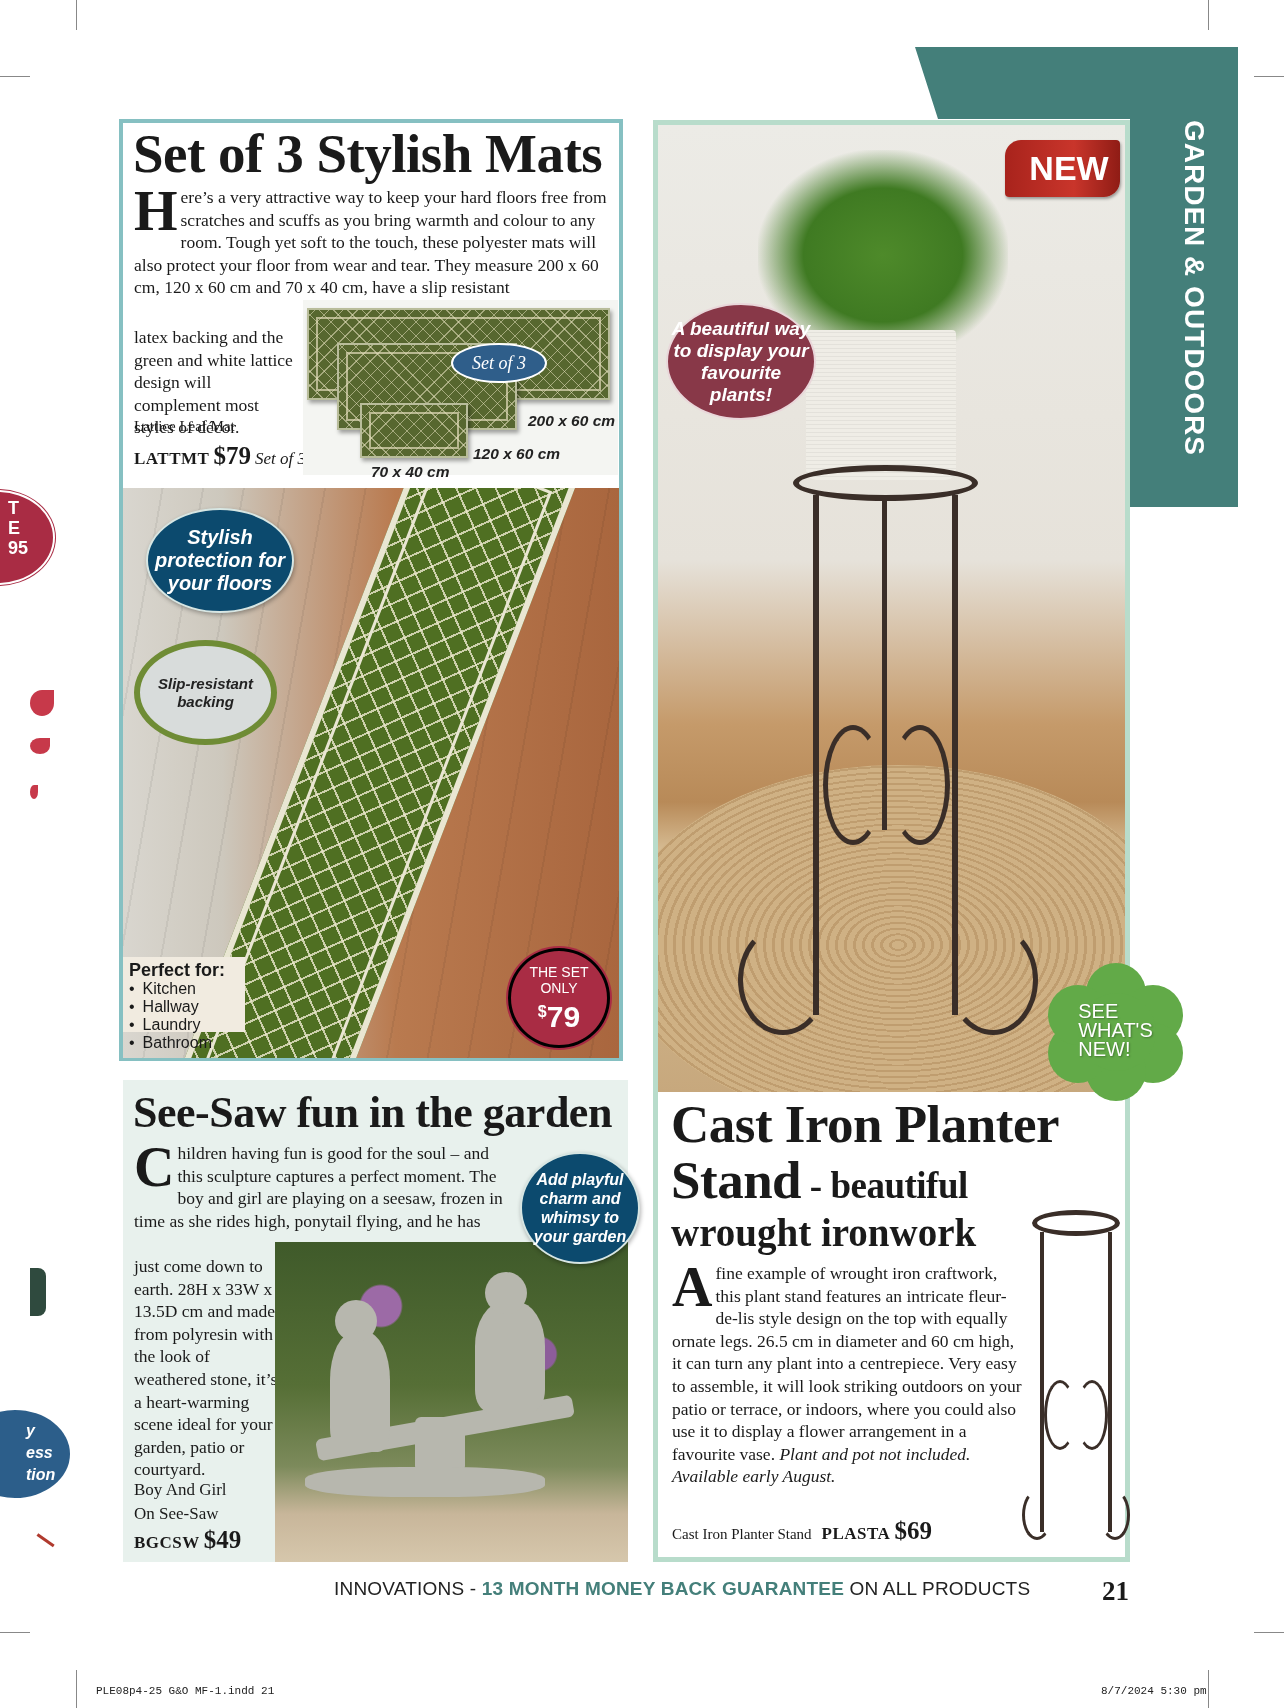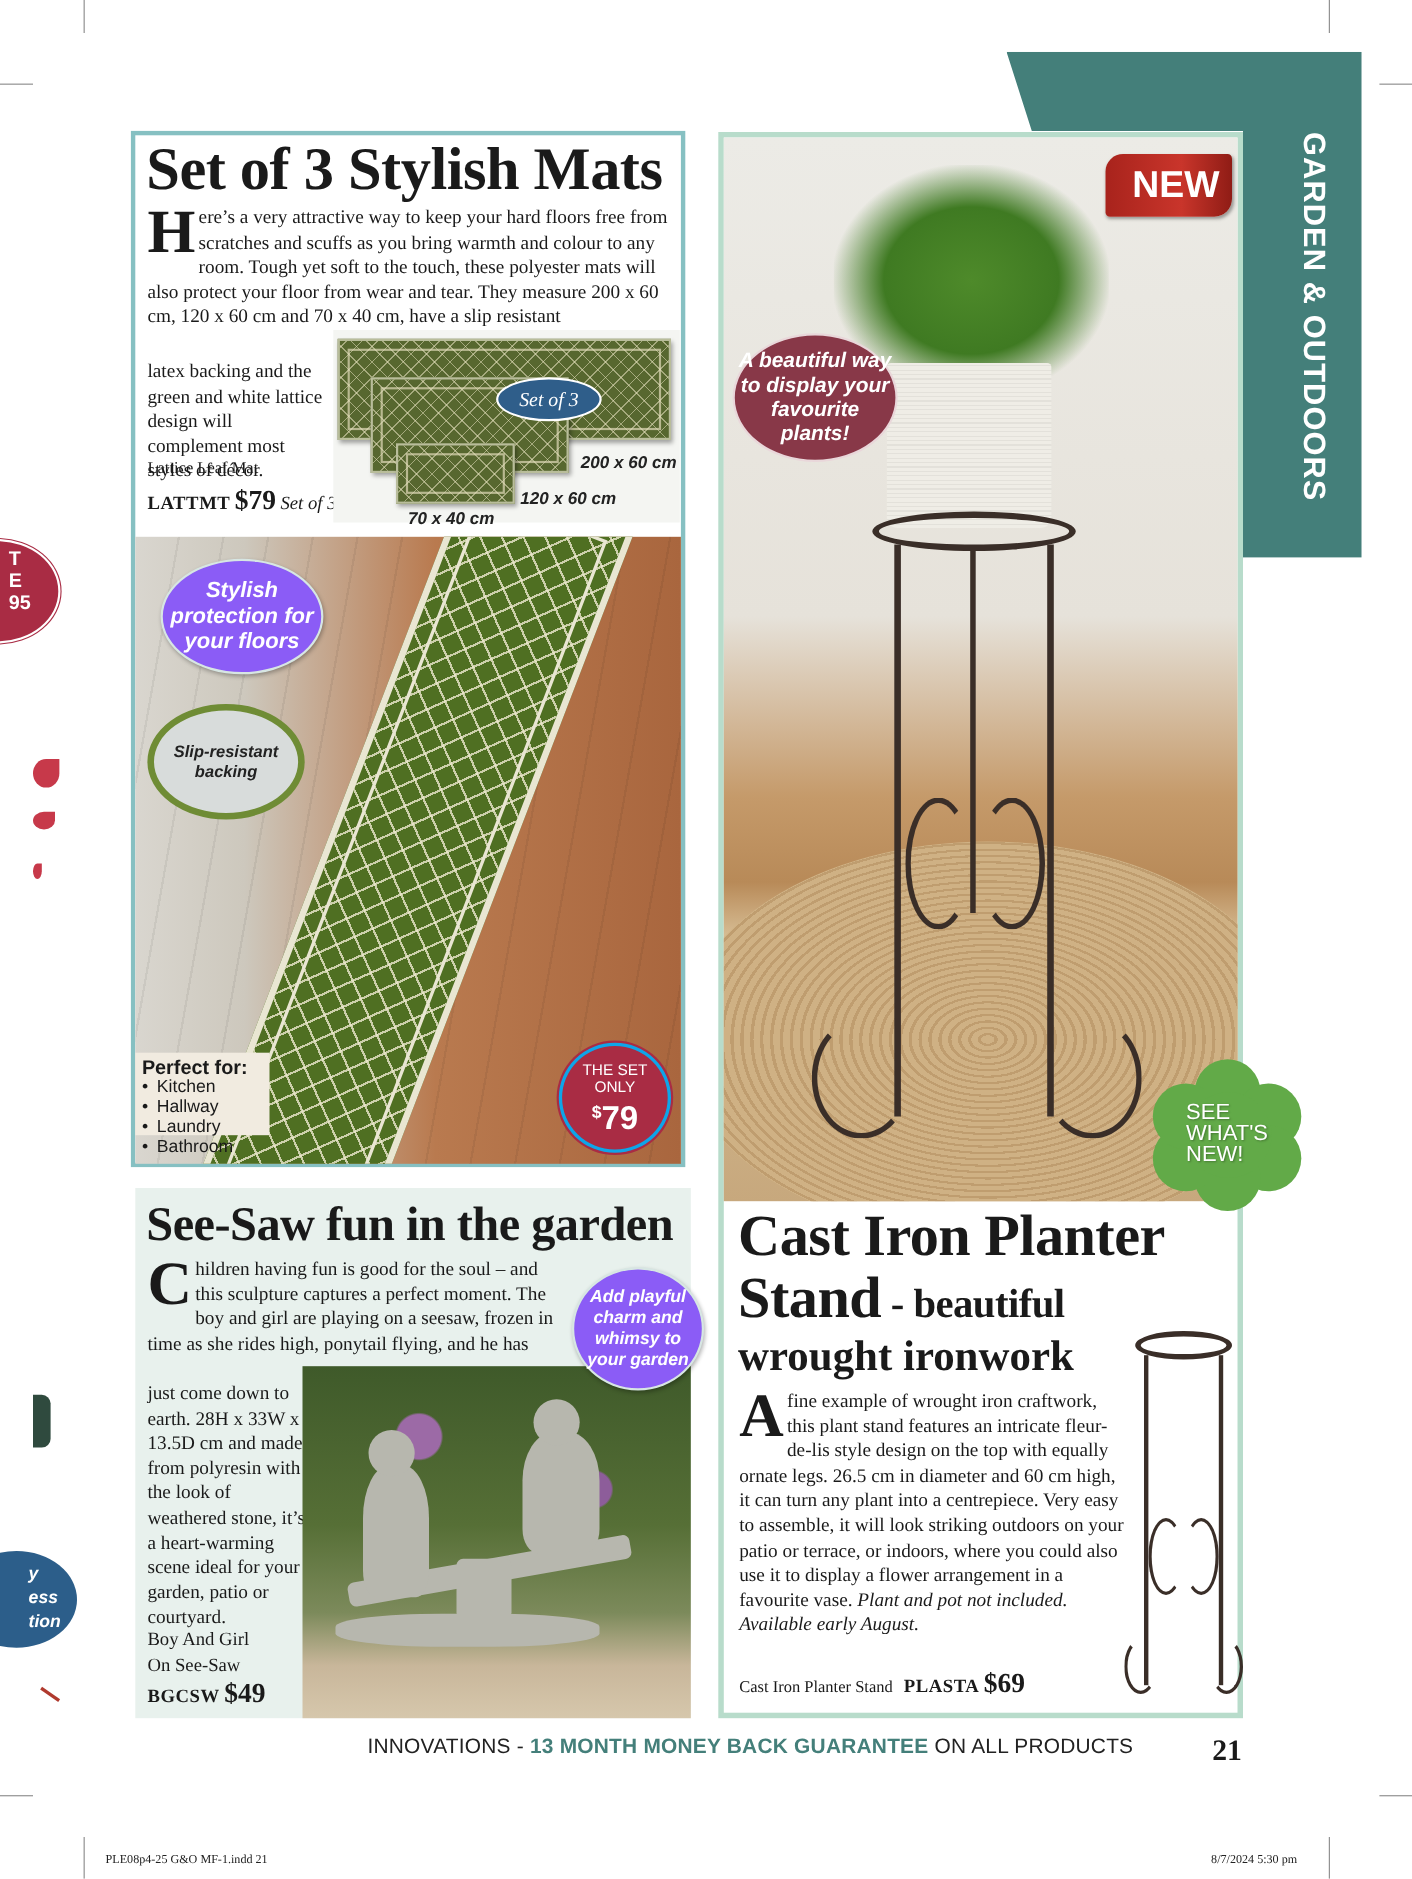--- a/index.html
+++ b/index.html
@@ -43,33 +43,33 @@
   .mats-photo { left: 123px; top: 488px; width: 496px; height: 570px; overflow: hidden;
     background: linear-gradient(90deg, #d9d6cf 0%, #cdc8bd 20%, #b97a4f 55%, #a9663e 100%); }
   .floor-stripes { position:absolute; inset:0;
     background-image: repeating-linear-gradient(100deg, rgba(0,0,0,0) 0 38px, rgba(0,0,0,.06) 38px 40px); }
   .runner { position:absolute; left: 175px; top: -60px; width: 160px; height: 700px; background: #4f6f22; transform: rotate(21deg);
     border: 6px solid #e9e6d2;
     background-image:
       repeating-linear-gradient(45deg, transparent 0 16px, rgba(236,232,205,.8) 16px 18px),
       repeating-linear-gradient(-45deg, transparent 0 16px, rgba(236,232,205,.8) 16px 18px); }
   .runner::after { content:""; position:absolute; inset: 14px; border: 3px solid #e9e6d2; }
-  .bubble-teal { background: #8b5cf6; color: #fff; border: 2px solid #d7e6e3; border-radius: 50%;
+  .bubble-teal { background: #0c4a6e; color: #fff; border: 2px solid #d7e6e3; border-radius: 50%;
     font-family: "Liberation Sans", sans-serif; font-style: italic; font-weight: bold; text-align: center;
     display: flex; align-items: center; justify-content: center; box-shadow: 1px 2px 4px rgba(0,0,0,.3); }
   .stylish-bubble { left: 146px; top: 508px; width: 148px; height: 105px; font-size: 20px; line-height: 23px; }
   .slip-bubble { left: 134px; top: 640px; width: 143px; height: 105px; border-radius: 50%; background: #d8dcdb;
     border: 6px solid #6f8c35; display: flex; align-items: center; justify-content: center;
     font-family: "Liberation Sans", sans-serif; font-style: italic; font-weight: bold; font-size: 15px; line-height: 18px; text-align: center; color: #222; }
   .perfect-box { left: 123px; top: 957px; width: 122px; height: 75px; background: #f1ebe0; padding: 3px 6px; font-family: "Liberation Sans", sans-serif; }
   .perfect-title { font-weight: bold; font-size: 18px; line-height: 20px; }
   .perfect-list { list-style: none; font-size: 16px; line-height: 18px; }
   .perfect-list li::before { content: "\2022"; margin-right: 8px; }
   .set-badge { left: 508px; top: 948px; width: 102px; height: 100px; border-radius: 50%; background: #a92c44; color: #fff;
-    border: 3px solid #0ea5e9; box-shadow: 0 0 0 2px #a92c44; font-family: "Liberation Sans", sans-serif; text-align: center;
+    border: 3px solid #000000; box-shadow: 0 0 0 2px #a92c44; font-family: "Liberation Sans", sans-serif; text-align: center;
     display: flex; flex-direction: column; align-items: center; justify-content: center; }
   .set-badge .l1 { font-size: 14px; line-height: 16px; }
   .set-badge .l3 { font-size: 30px; font-weight: bold; line-height: 32px; }
   .set-badge .l3 sup { font-size: 16px; vertical-align: 10px; }
 
   
   .seesaw-panel { left: 123px; top: 1080px; width: 505px; height: 482px; background: #e8f1ed; }
   .seesaw-title { left: 133px; top: 1087px; font-size: 44px; font-weight: bold; white-space: nowrap; letter-spacing: -0.5px; }
   .seesaw-body { left: 134px; top: 1142px; width: 380px; }
   .seesaw-body-narrow { left: 134px; top: 1212px; width: 150px; margin-top: 43px; }
@@ -110,21 +110,21 @@
   .planter-title .sub { font-size: 37px; }
   .planter-sub2 { left: 671px; top: 1210px; font-size: 39px; font-weight: bold; white-space: nowrap; }
   .planter-body { left: 672px; top: 1262px; width: 350px; }
   .planter-price-line { left: 672px; top: 1517px; white-space: nowrap; }
   .planter-thumb { left: 1022px; top: 1210px; width: 105px; height: 340px; }
 
   
   .tagline { left: 334px; top: 1578px; font-family: "Liberation Sans", sans-serif; font-size: 19px; white-space: nowrap; color: #222; letter-spacing: .2px; }
   .tagline .hl { color: #447f7a; font-weight: bold; }
   .page-num { left: 1102px; top: 1576px; font-family: Liberation Serif, serif; font-size: 27px; font-weight: bold; }
-  .slug { top: 1685px; font-family: Liberation Serif, serif; font-size: 11px; color: #222; white-space: nowrap; }
+  .slug { top: 1685px; font-family: Liberation Mono, monospace; font-size: 11px; color: #222; white-space: nowrap; }
 
   
   .bleed-red { left: -60px; top: 490px; width: 115px; height: 95px; border-radius: 50%; background: #a92c44; border: 2px solid #fff; box-shadow: 0 0 0 1px #a92c44; }
   .bleed-blue { left: -40px; top: 1410px; width: 110px; height: 88px; border-radius: 50%; background: #2c5e8a; }
   .bleed-text { color:#fff; font-family:"Liberation Sans", sans-serif; font-weight:bold; font-size: 18px; line-height: 20px; }
   .petal-red { background: #c7394a; border-radius: 50% 0 50% 50%; }
 </style>
 </head>
 <body>
 

